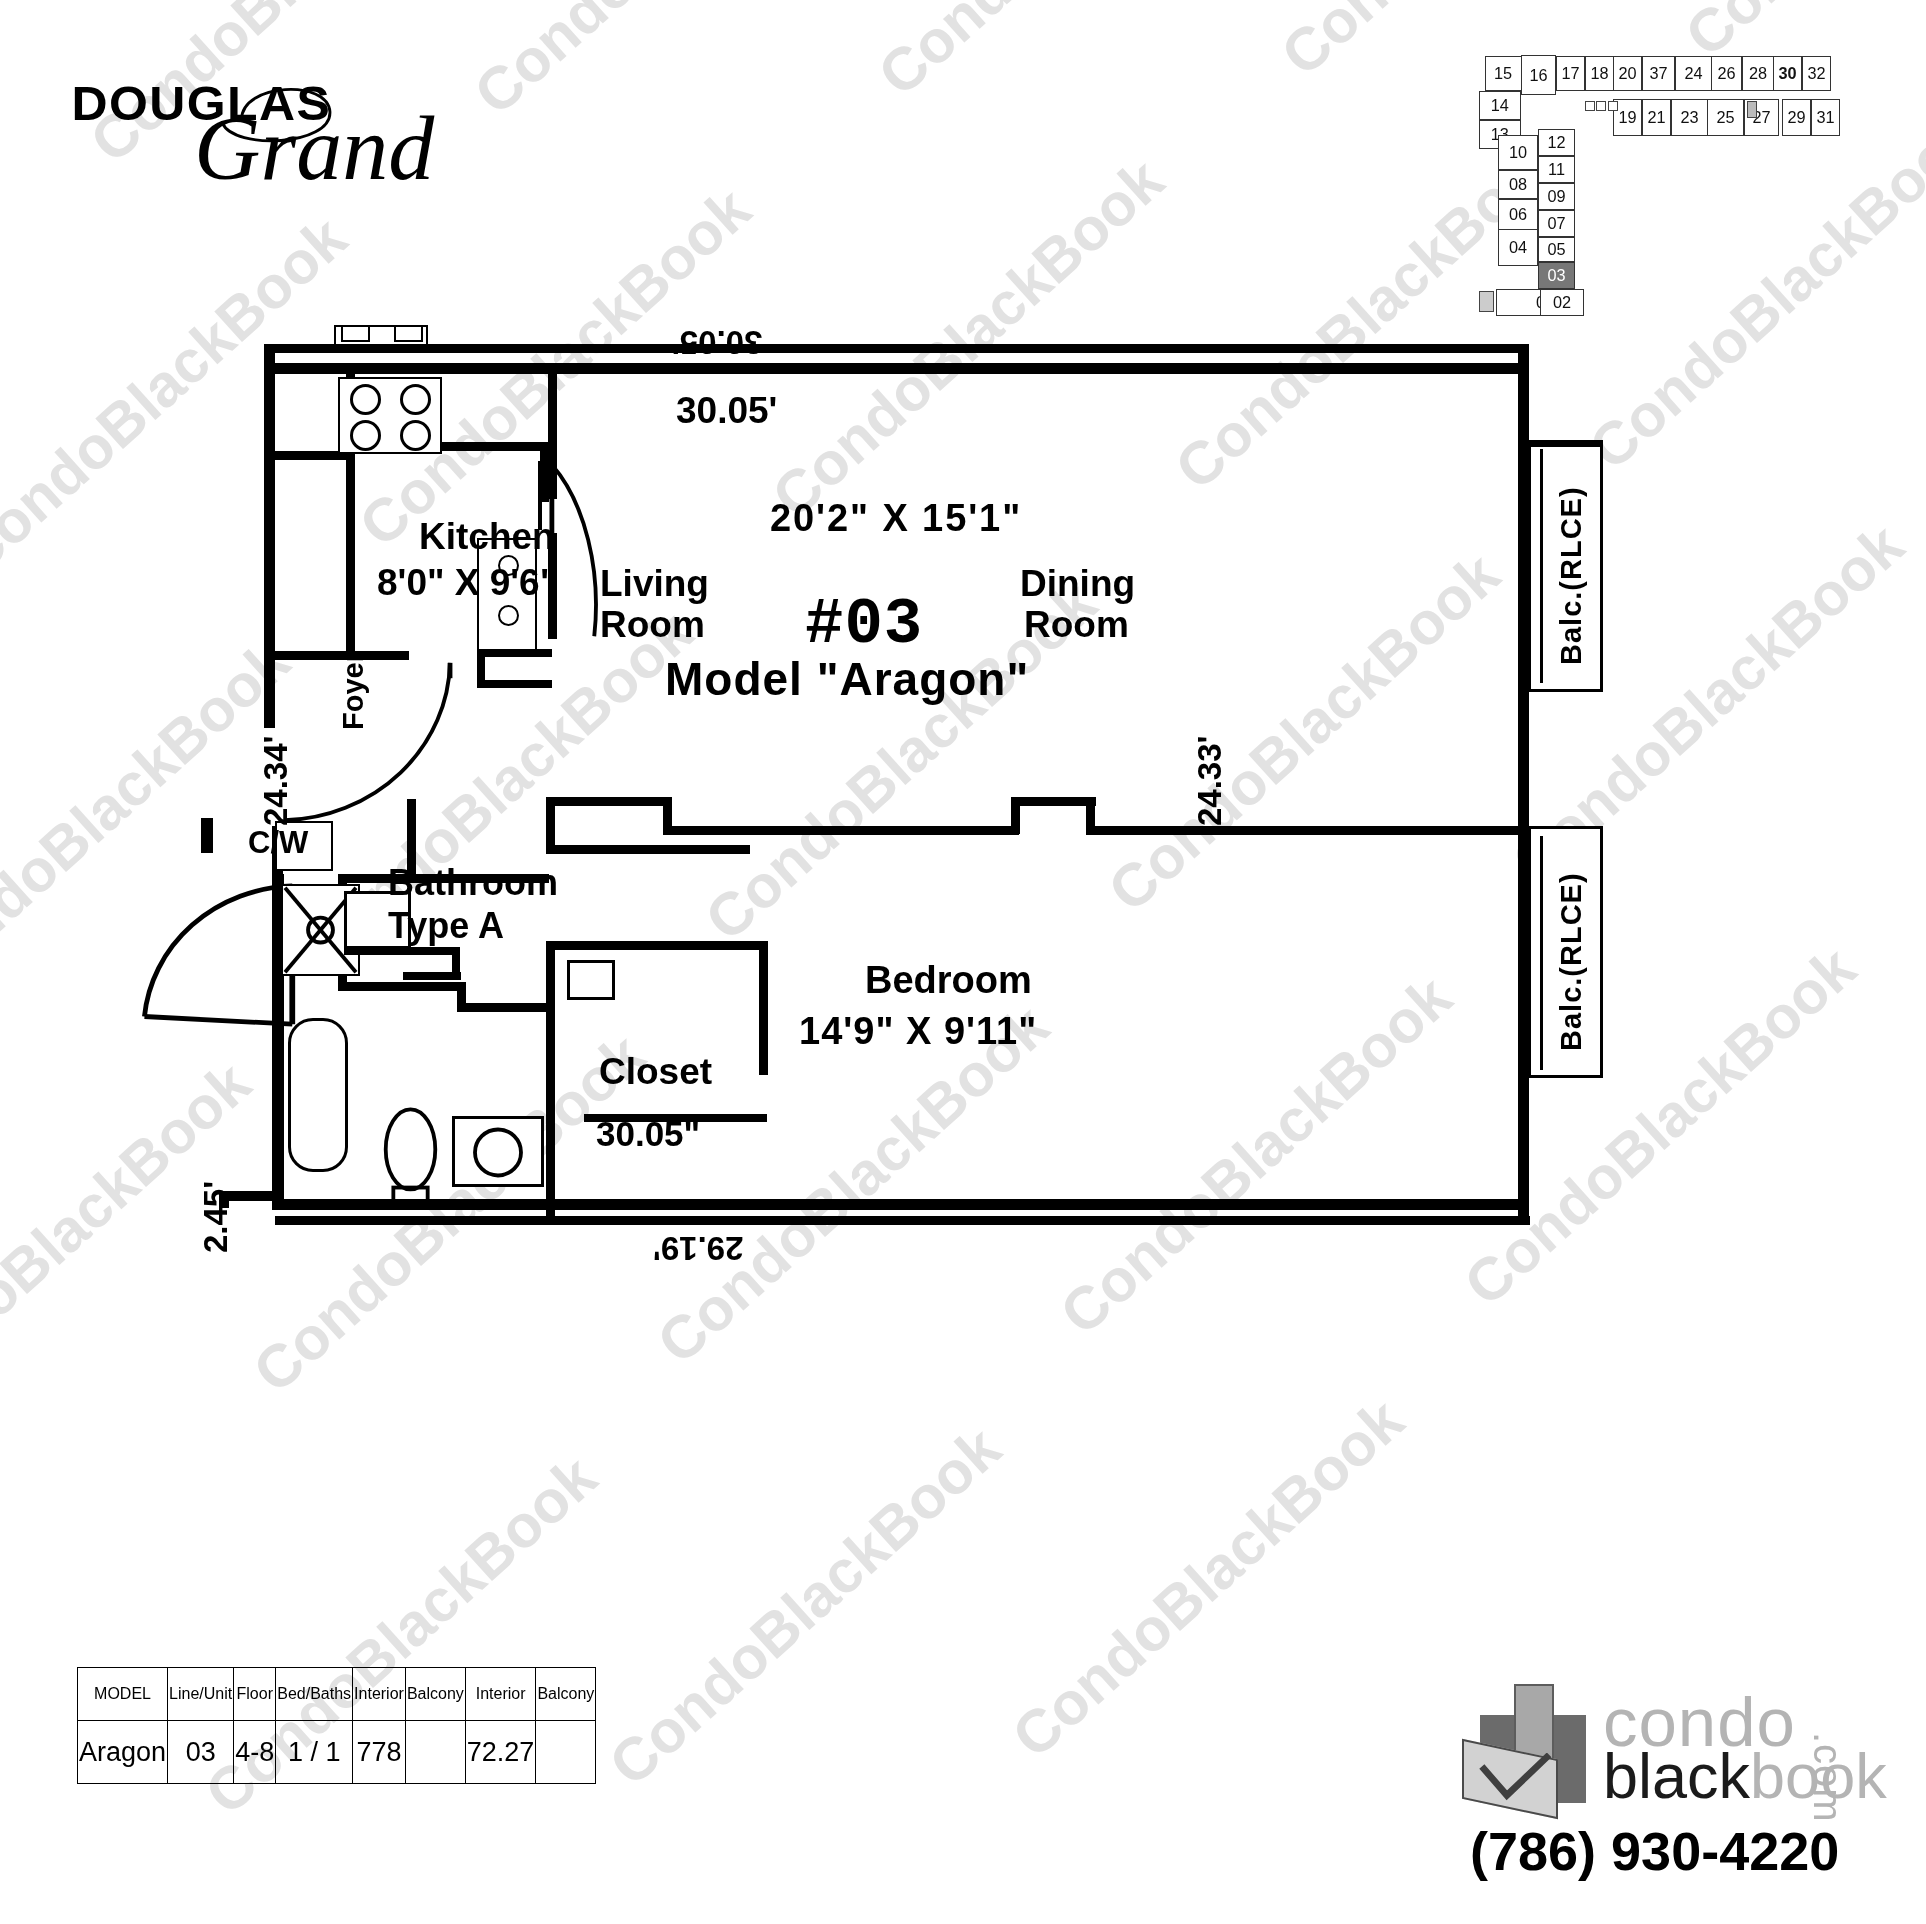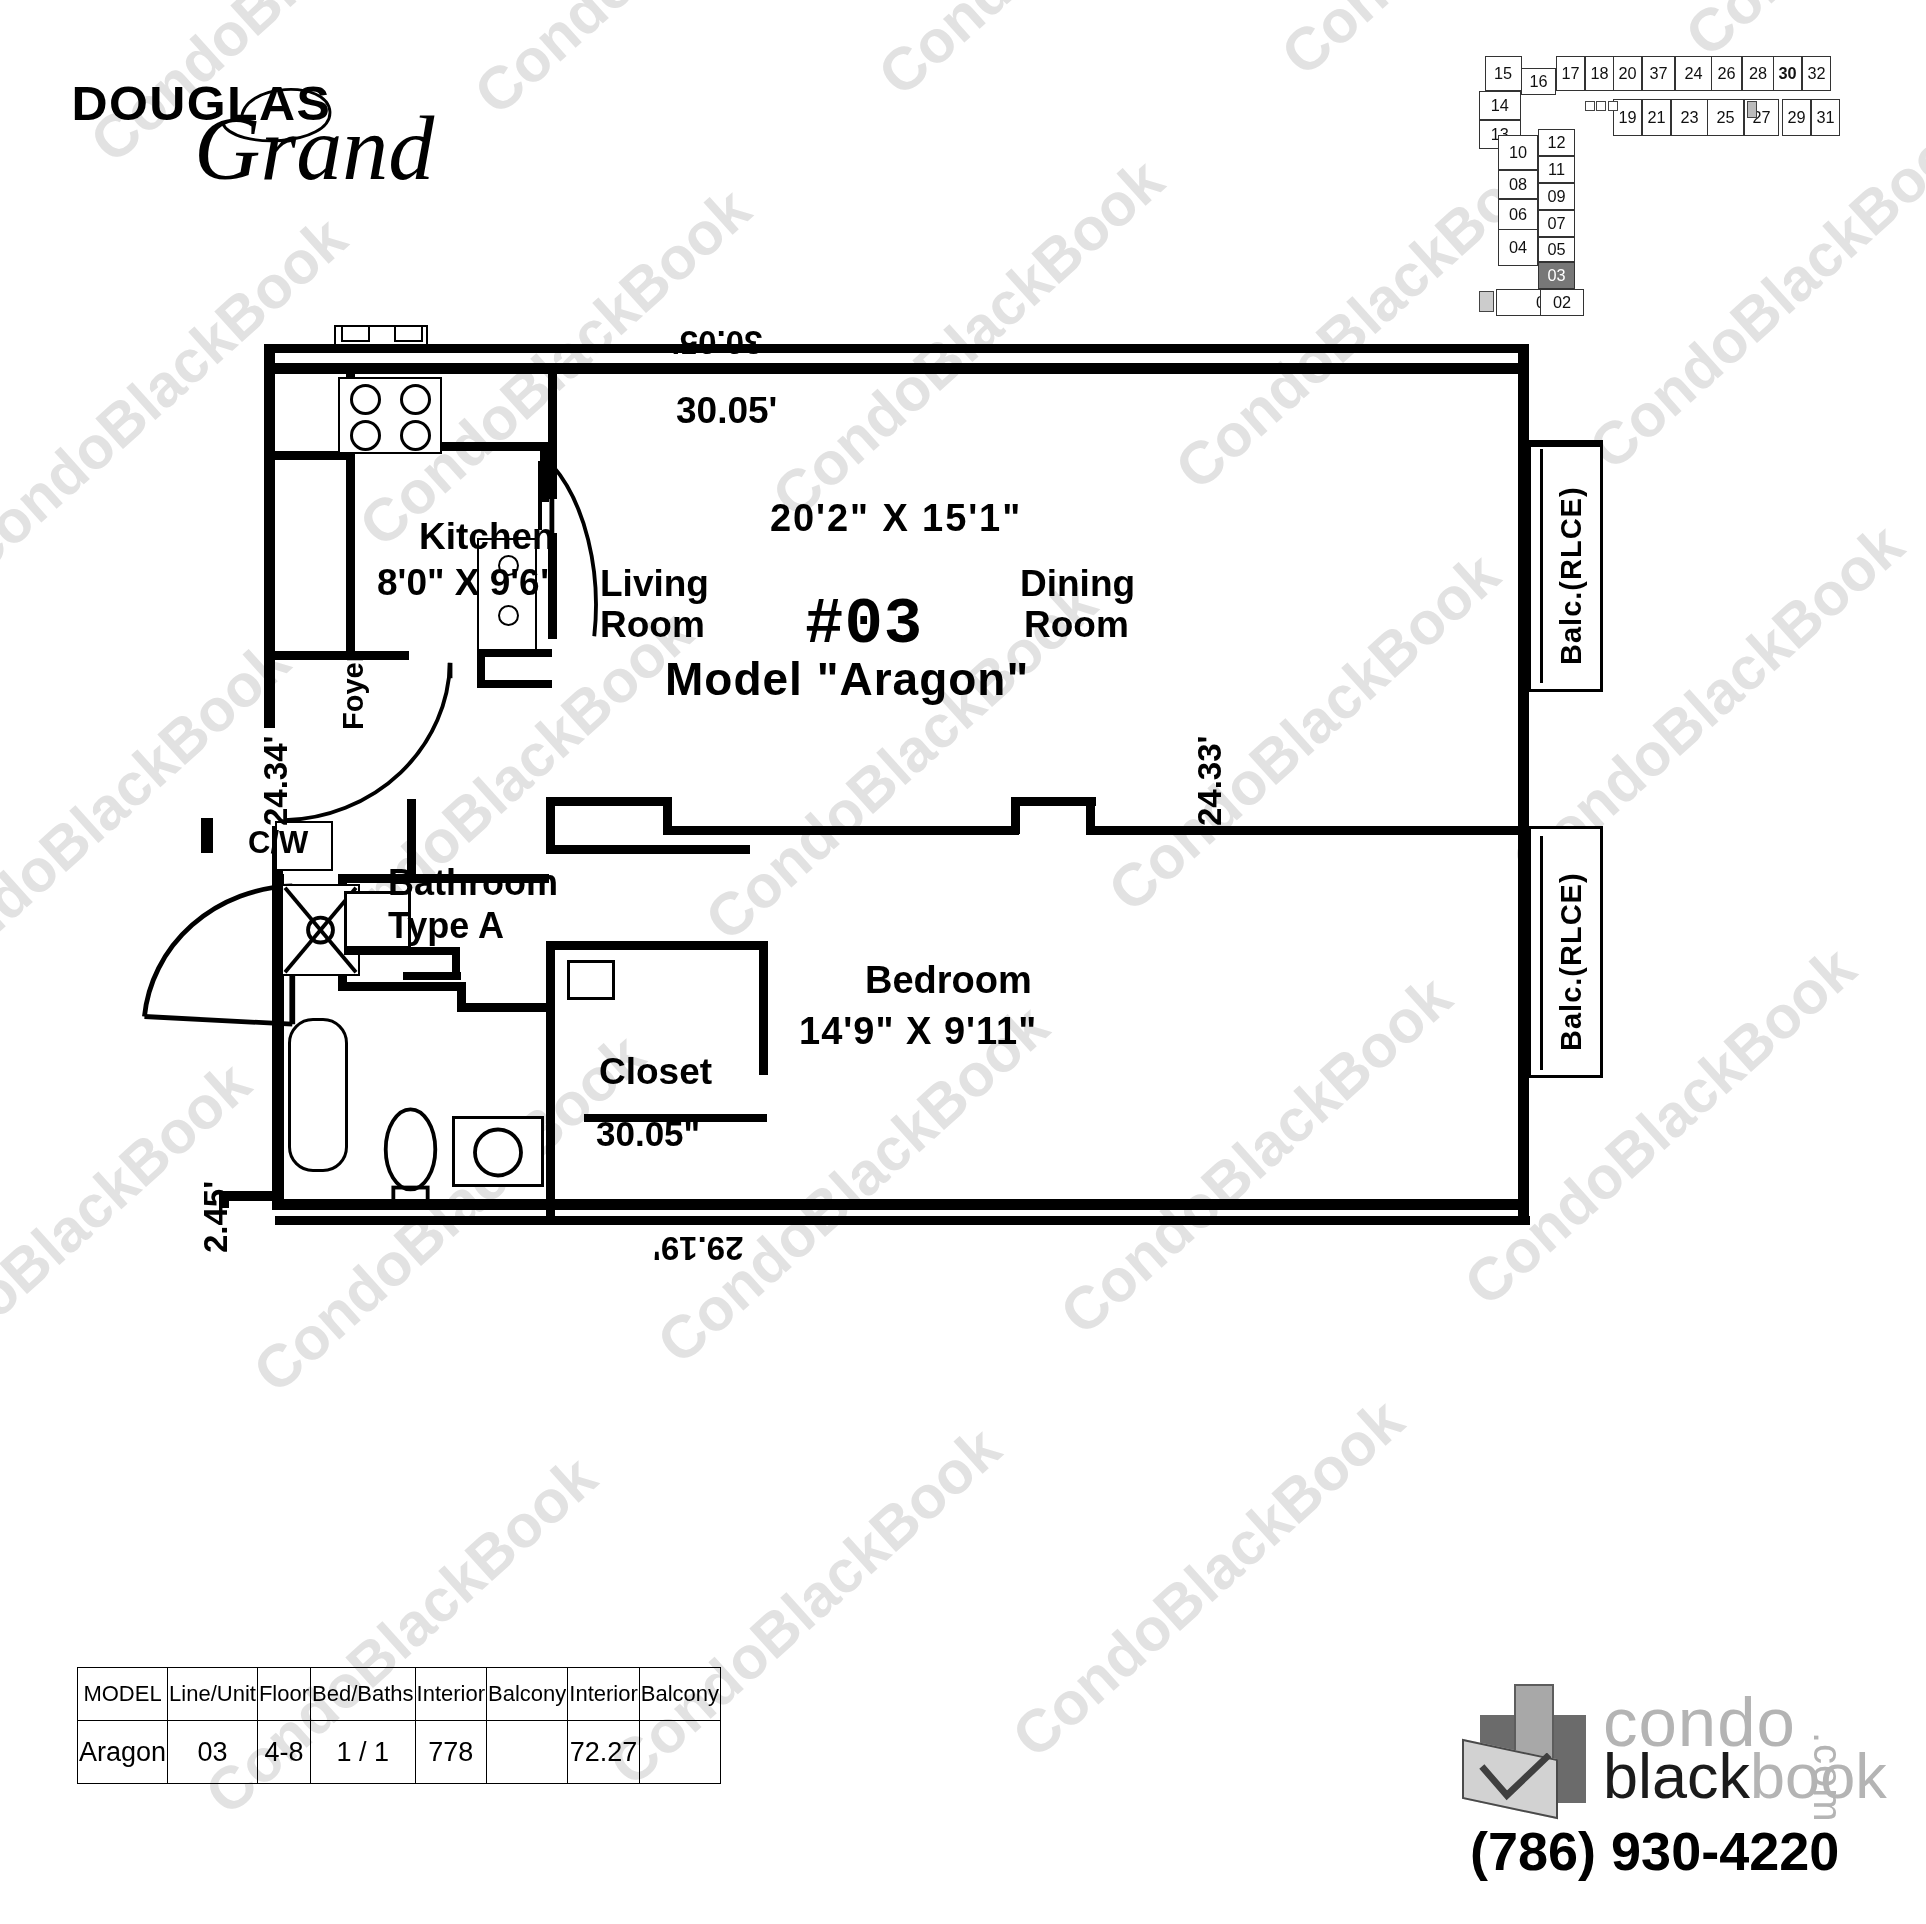--- a/index.html
+++ b/index.html
@@ -46,21 +46,21 @@
 
   
   .burner{position:absolute;border:3.8px solid #000;border-radius:50%;background:#fff;}
 
   
   #spec{position:absolute;left:77px;top:1667px;z-index:20;
         font-family:"Liberation Sans",sans-serif;}
   #spec table{border-collapse:collapse;}
   #spec td,#spec th{border:1.5px solid #000;text-align:center;font-weight:400;}
   .hdr-top td{height:44px;font-size:22px;}
-  .hdr td{height:50px;font-size:22px;}
+  .hdr td{height:50px;font-size:16px;}
   .row td{height:60px;font-size:27px;}
   .nob{border:0 !important;}
 
   
   #cbb{position:absolute;left:1470px;top:1676px;width:442px;height:231px;z-index:20;}
   #cbb .mark{position:absolute;left:0;top:7.7px;width:125px;height:115px;}
   #cbb .msq{position:absolute;left:9.6px;top:31px;width:106px;height:88px;background:#6b6b6b;}
   #cbb .mtow{position:absolute;left:44px;top:0px;width:40px;height:108px;background:#a8a8a8;
              border:2.9px solid #5d5d5d;box-sizing:border-box;}
   #cbb .mbook{position:absolute;left:-7.7px;top:65px;width:96px;height:60px;
@@ -112,21 +112,21 @@
   <div class="douglas">DOUGLAS</div>
   <svg class="swirl" width="288" height="125" viewBox="0 0 300 130">
     <path d="M60 44 C 60 6, 150 2, 152 36 C 154 72, 52 76, 40 48" fill="none" stroke="#000" stroke-width="3"></path>
   </svg>
   <div class="grand">Grand</div>
 </div>
 
 <div id="keymap">
 
   <div class="kcell" style="left:9.6px;  top:13.4px; width:37px;height:35px;">15</div>
-  <div class="kcell" style="left:46px;  top:25px; width:35px;height:27px;text-align:right;">16</div>
+  <div class="kcell" style="left:46px;  top:12px; width:35px;height:40px;text-align:right;">16</div>
   <div class="kcell" style="left:81px;  top:13.4px; width:29px;height:35px;">17</div>
   <div class="kcell" style="left:110px; top:13.4px; width:29px;height:35px;">18</div>
   <div class="kcell" style="left:138px; top:13.4px; width:29px;height:35px;">20</div>
   <div class="kcell" style="left:167px; top:13.4px; width:33px;height:35px;">37</div>
   <div class="kcell" style="left:200px; top:13.4px; width:37px;height:35px;">24</div>
   <div class="kcell" style="left:236px; top:13.4px; width:31px;height:35px;">26</div>
   <div class="kcell" style="left:267px; top:13.4px; width:32px;height:35px;">28</div>
   <div class="kcell" style="left:298px; top:13.4px; width:29px;height:35px;font-weight:bold;">30</div>
   <div class="kcell" style="left:327px; top:13.4px; width:29px;height:35px;">32</div>
 

